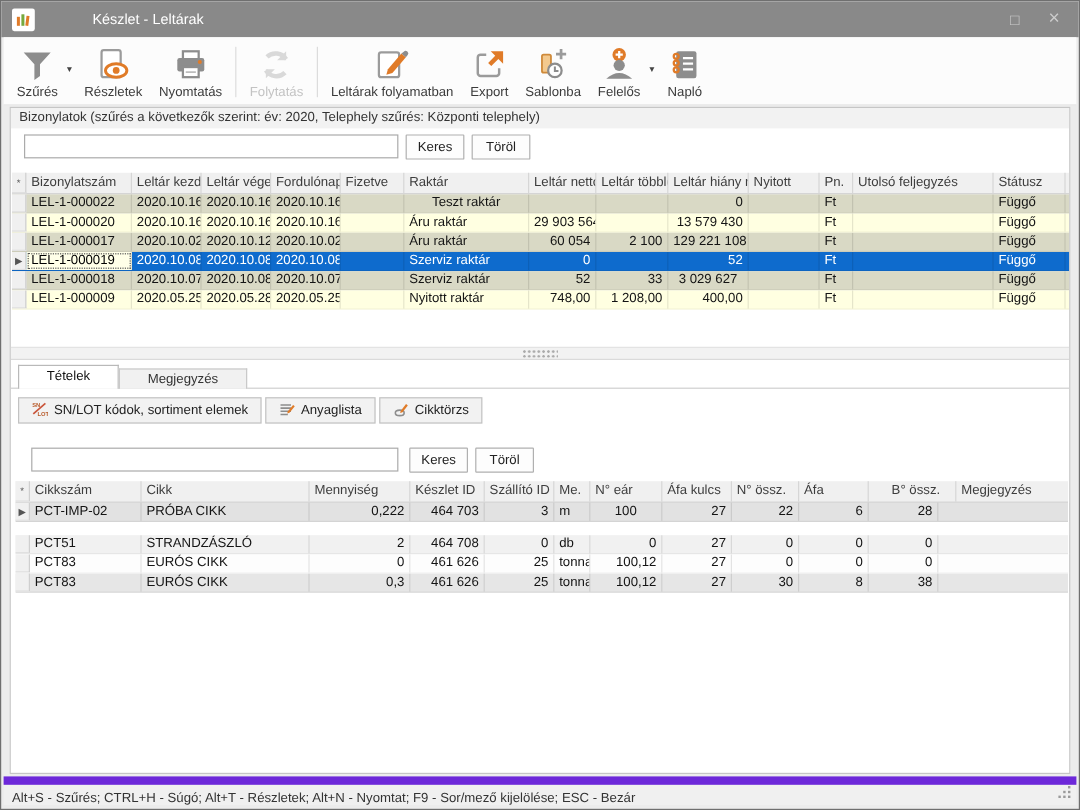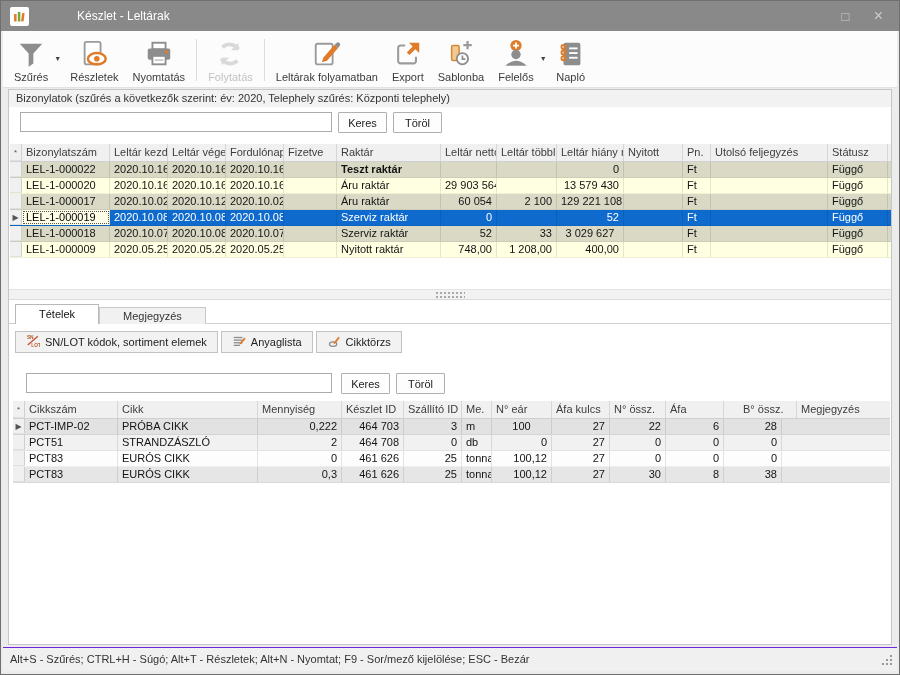--- a/index.html
+++ b/index.html
@@ -44,21 +44,21 @@
   .splitter-grip{width:30px;height:7px;background-image:radial-gradient(#a9a9a9 1px,transparent 1.2px);background-size:4px 4px;}
   
   .tab-line{position:absolute;left:0;right:0;top:233px;height:1px;background:#cfcfcf;}
   .tab-bar{position:absolute;left:6px;top:214px;height:20px;display:flex;align-items:flex-end;z-index:2;}
   .tab{padding:0 23px;line-height:17px;border:1px solid #c9c9c9;border-bottom:none;background:#f1f1f1;height:17px;color:#333;}
   .tab.active{background:#fff;border-color:#b9b9b9;height:20px;line-height:19px;color:#111;}
   .detail-btns{position:absolute;left:6px;top:241px;display:flex;gap:3px;}
   .detail-btn{height:22px;background:#f2f2f2;border:1px solid #c2c2c2;display:inline-flex;align-items:center;gap:5px;padding:0 10px;font-size:11px;color:#222;}
   .detail-btn svg{width:14px;height:14px;}
   
-  .statusbar{position:absolute;left:2px;right:2px;top:646px;height:24px;background:#f0f0f0;border-top:1px solid #6d28d9;line-height:23px;padding-left:7px;color:#333;}
+  .statusbar{position:absolute;left:2px;right:2px;top:646px;height:24px;background:#f0f0f0;border-top:7px solid #6d28d9;line-height:23px;padding-left:7px;color:#333;}
   .grip{position:absolute;right:4px;bottom:5px;width:12px;height:12px;}
   .grip::before{content:"";position:absolute;left:0;top:0;width:2px;height:2px;background:transparent;
     box-shadow:9px 9px #9a9a9a,5px 9px #9a9a9a,9px 5px #9a9a9a,1px 9px #9a9a9a,9px 1px #9a9a9a,5px 5px #9a9a9a;}
 </style>
 </head>
 <body>
 
 <svg xmlns="http://www.w3.org/2000/svg" style="position:absolute;width:0;height:0" aria-hidden="true">
   <symbol id="sym-filter" viewBox="0 0 32 32">
     <path d="M4 5h24l-9.5 10.5V26l-5 3.5V15.5z" fill="#8d8d8d"></path>
@@ -255,21 +255,21 @@
           <div class="g-hcell" style="width: 117px; flex: 0 0 auto;">Utolsó feljegyzés</div>
           <div class="g-hcell" style="width: 60px; flex: 0 0 auto;">Státusz</div>
         </div>
         <div class="g-row" style="background: rgb(217, 217, 197);">
           <div class="g-ind" style="width: 12px; flex: 0 0 auto;"></div>
           <div class="g-cell" style="width: 88px; flex: 0 0 auto; text-align: left;">LEL-1-000022</div>
           <div class="g-cell" style="width: 58px; flex: 0 0 auto; text-align: left;">2020.10.16</div>
           <div class="g-cell" style="width: 58px; flex: 0 0 auto; text-align: left;">2020.10.16</div>
           <div class="g-cell" style="width: 58px; flex: 0 0 auto; text-align: left;">2020.10.16</div>
           <div class="g-cell" style="width: 53px; flex: 0 0 auto; text-align: left;"></div>
-          <div class="g-cell" style="width: 104px; flex: 0 0 auto; text-align: left; font-weight: bold;">Teszt raktár</div>
+          <div class="g-cell" style="width: 104px; flex: 0 0 auto; text-align: center;">Teszt raktár</div>
           <div class="g-cell" style="width: 56px; flex: 0 0 auto; text-align: right;"></div>
           <div class="g-cell" style="width: 60px; flex: 0 0 auto; text-align: right;"></div>
           <div class="g-cell" style="width: 67px; flex: 0 0 auto; text-align: right;">0</div>
           <div class="g-cell" style="width: 59px; flex: 0 0 auto; text-align: right;"></div>
           <div class="g-cell" style="width: 28px; flex: 0 0 auto; text-align: left;">Ft</div>
           <div class="g-cell" style="width: 117px; flex: 0 0 auto; text-align: left;"></div>
           <div class="g-cell" style="width: 60px; flex: 0 0 auto; text-align: left;">Függő</div>
         </div>
         <div class="g-row" style="background: rgb(255, 255, 225);">
           <div class="g-ind" style="width: 12px; flex: 0 0 auto;"></div>
@@ -412,21 +412,21 @@
           <div class="g-cell" style="width: 62px; flex: 0 0 auto; text-align: right;">464 703</div>
           <div class="g-cell" style="width: 58px; flex: 0 0 auto; text-align: right;">3</div>
           <div class="g-cell" style="width: 30px; flex: 0 0 auto; text-align: left;">m</div>
           <div class="g-cell" style="width: 60px; flex: 0 0 auto; text-align: center;">100</div>
           <div class="g-cell" style="width: 58px; flex: 0 0 auto; text-align: right;">27</div>
           <div class="g-cell" style="width: 56px; flex: 0 0 auto; text-align: right;">22</div>
           <div class="g-cell" style="width: 58px; flex: 0 0 auto; text-align: right;">6</div>
           <div class="g-cell" style="width: 58px; flex: 0 0 auto; text-align: right;">28</div>
           <div class="g-cell" style="width: 110px; flex: 0 0 auto; text-align: left;"></div>
         </div>
-        <div class="g-row" style="background: rgb(241, 241, 241);">
+        <div class="g-row" style="background: rgb(241, 241, 241); margin-top: 11px;">
           <div class="g-ind" style="width: 12px; flex: 0 0 auto;"></div>
           <div class="g-cell" style="width: 93px; flex: 0 0 auto; text-align: left;">PCT51</div>
           <div class="g-cell" style="width: 140px; flex: 0 0 auto; text-align: left;">STRANDZÁSZLÓ</div>
           <div class="g-cell" style="width: 84px; flex: 0 0 auto; text-align: right;">2</div>
           <div class="g-cell" style="width: 62px; flex: 0 0 auto; text-align: right;">464 708</div>
           <div class="g-cell" style="width: 58px; flex: 0 0 auto; text-align: right;">0</div>
           <div class="g-cell" style="width: 30px; flex: 0 0 auto; text-align: left;">db</div>
           <div class="g-cell" style="width: 60px; flex: 0 0 auto; text-align: right;">0</div>
           <div class="g-cell" style="width: 58px; flex: 0 0 auto; text-align: right;">27</div>
           <div class="g-cell" style="width: 56px; flex: 0 0 auto; text-align: right;">0</div>

